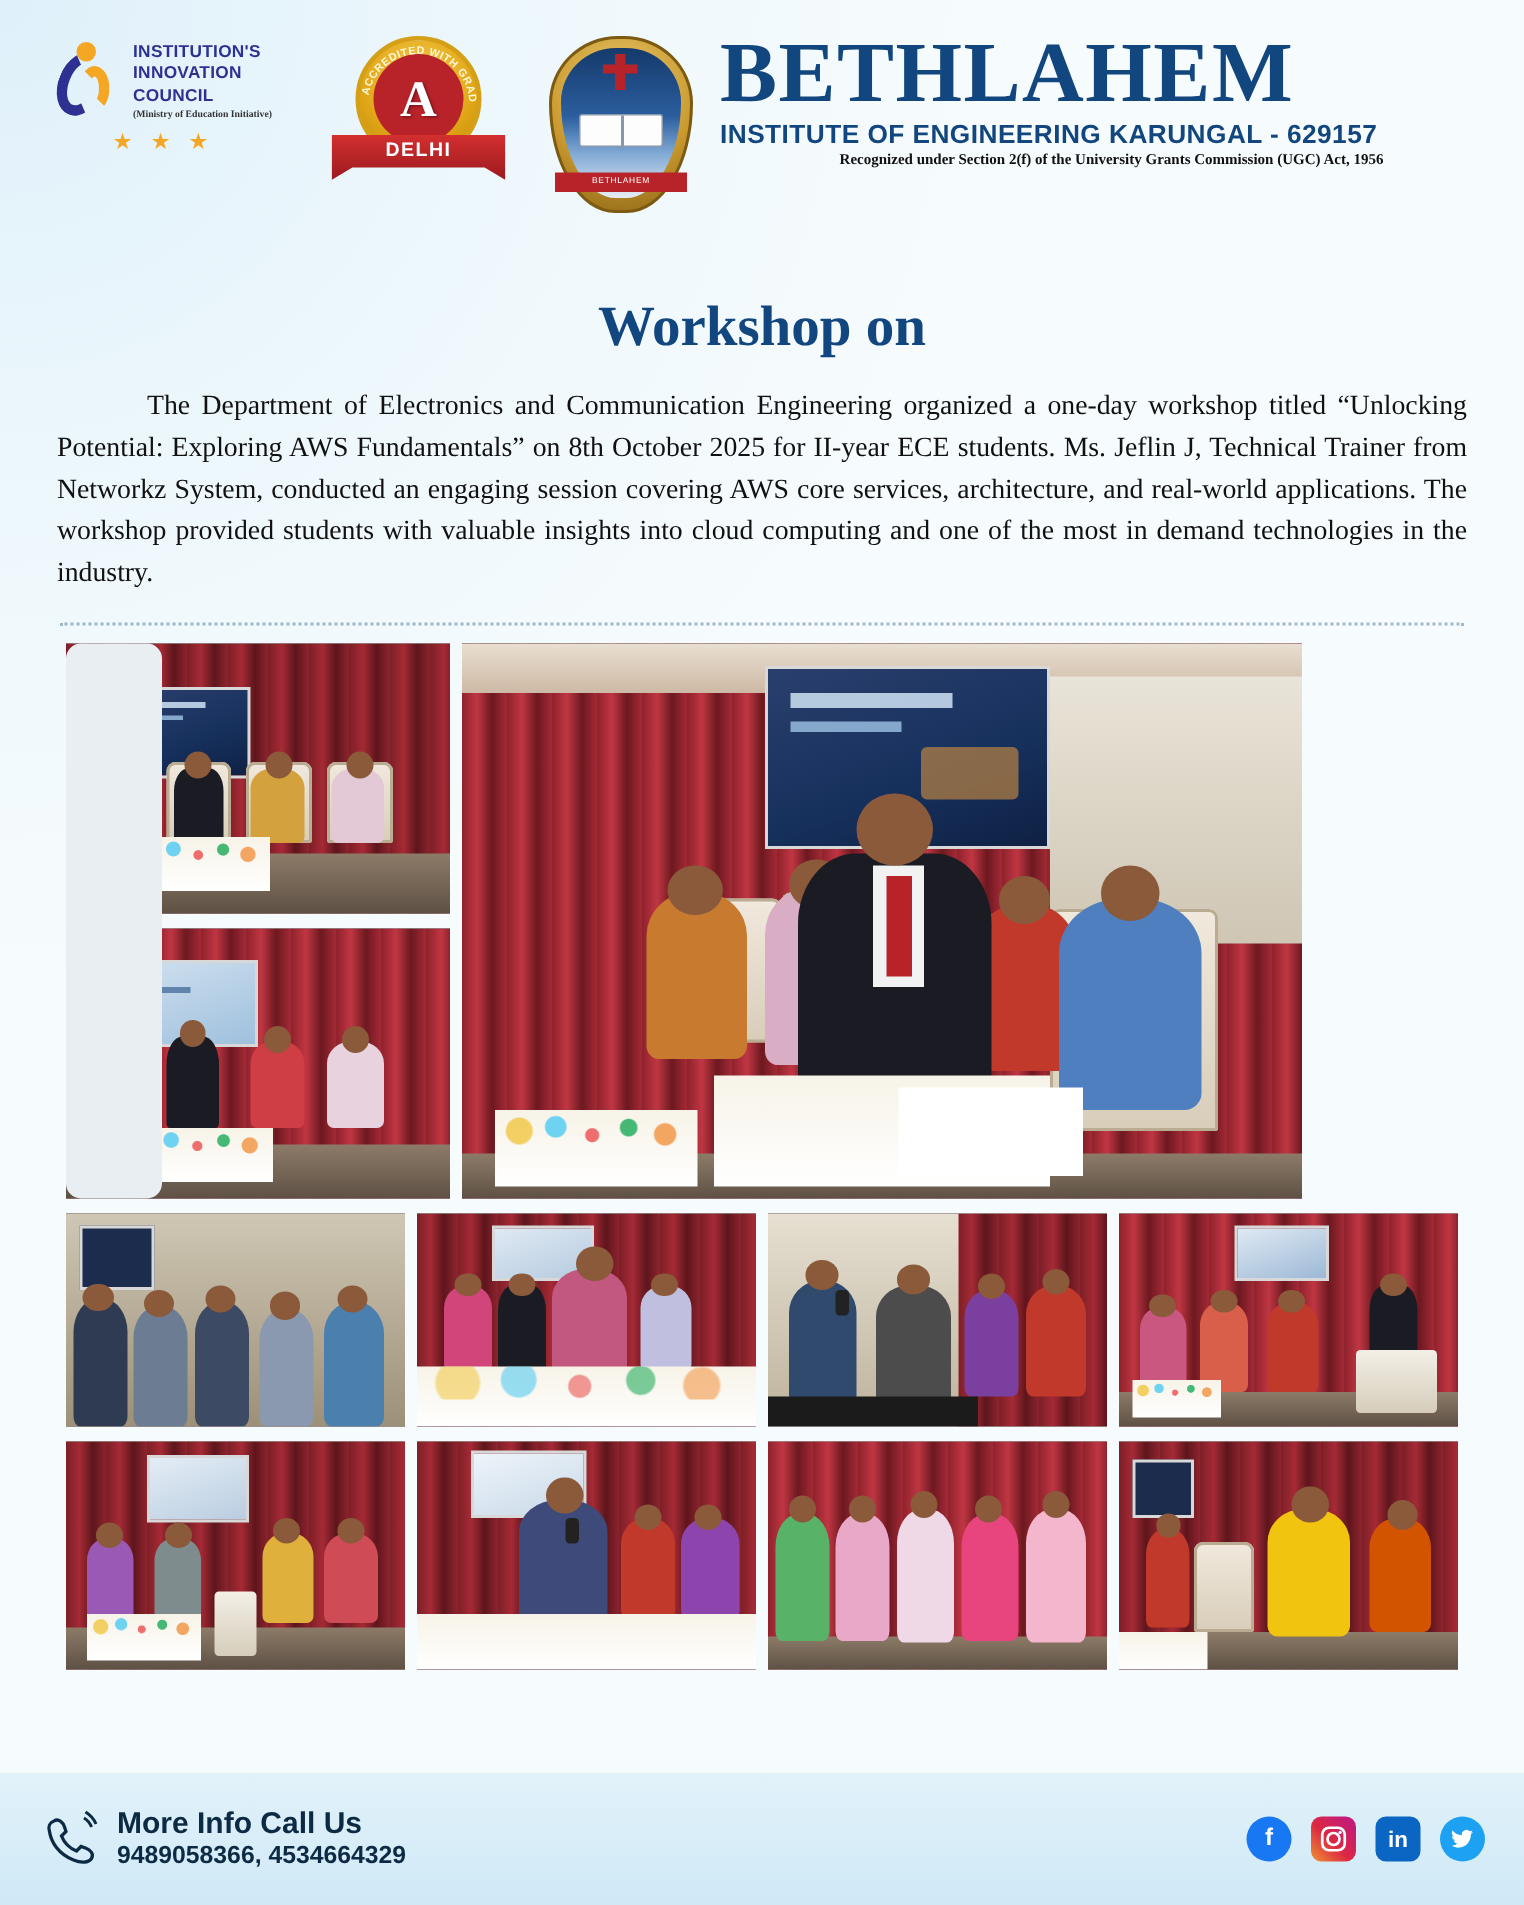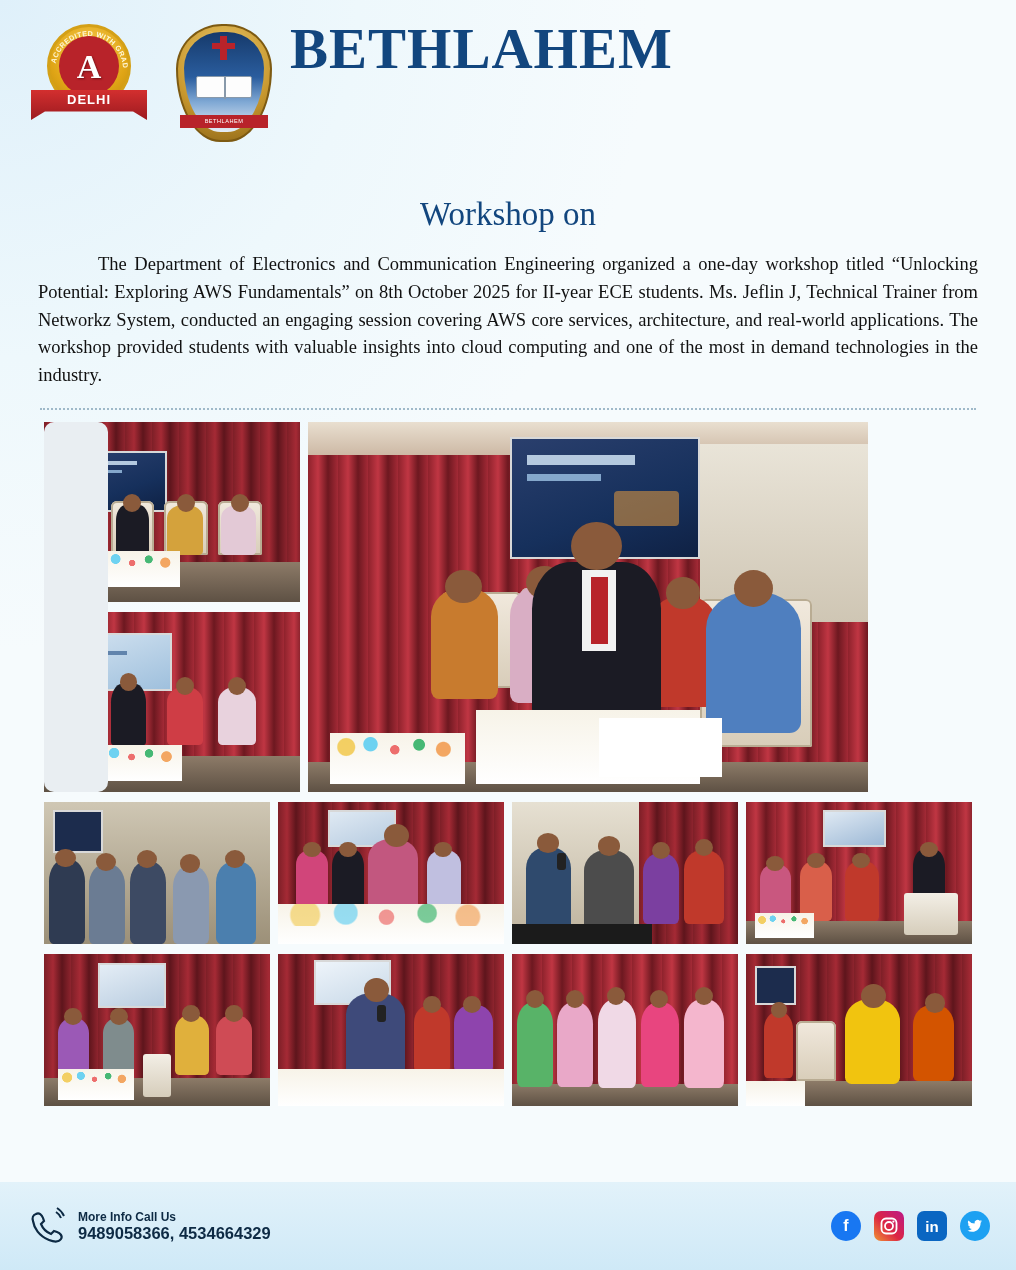--- a/index.html
+++ b/index.html
@@ -71,21 +71,21 @@
   .inst-bar {
     margin-top:4px; background:linear-gradient(90deg,#12467e,#1b6fb5);
     color:#fff; font-family:"Liberation Sans", sans-serif; font-weight:bold;
     font-size:12.2px; letter-spacing:.2px; padding:3px 6px 3px 8px; text-align:center;
   }
   .inst-iso { font-family:"Liberation Sans", sans-serif; font-weight:bold; font-size:10.6px; color:#111; margin-top:5px; text-align:center; }
   .inst-ugc { font-family:"Liberation Serif", serif; font-weight:bold; font-size:10px; color:#111; margin-top:1px; text-align:center; }
 
   
   .title-wrap { text-align:center; margin-top:26px; }
-  .title1 { font-family:"Liberation Serif", serif; font-weight:normal; color:#12467e; font-size:33px; }
+  .title1 { font-family:"Liberation Serif", serif; font-weight:bold; color:#12467e; font-size:38px; }
   .title2 { font-family:"Liberation Serif", serif; font-weight:bold; color:#12467e; font-size:33px; margin-top:8px; }
 
   
   .body-text {
     margin:18px 38px 0 38px;
     font-size:18.5px; line-height:1.5; color:#111; text-align:justify;
     text-indent:60px;
   }
 
   .divider { margin:18px 40px 0 40px; border-top:2px dotted #9fb9c9; }
@@ -128,38 +128,56 @@
   .right-blank { position:absolute; background:#e9eef2; border-radius:10px; }
 
   
   .footer {
     position:absolute; left:0; right:0; bottom:0; height:88px;
     background:linear-gradient(180deg,#e2f2fa,#cfe9f7);
     display:flex; align-items:center; padding:0 26px;
   }
   .foot-item { display:flex; align-items:center; gap:12px; }
   .phone-icon svg, .globe-icon svg { display:block; }
-  .foot-title { font-family:"Liberation Sans", sans-serif; font-weight:bold; font-size:12px; color:#0d2a44; }
+  .foot-title { font-family:"Liberation Sans", sans-serif; font-weight:bold; font-size:20px; color:#0d2a44; }
   .foot-sub { font-family:"Liberation Sans", sans-serif; font-weight:bold; font-size:16.5px; color:#0d2a44; }
   .foot-web { font-family:"Liberation Sans", sans-serif; font-size:16px; color:#0d2a44; }
   .foot-web2 { font-family:"Liberation Sans", sans-serif; font-weight:bold; font-size:18px; color:#0d2a44; letter-spacing:.4px; }
   .socials { margin-left:auto; display:flex; gap:13px; align-items:center; }
   .soc { width:30px; height:30px; border-radius:7px; display:flex; align-items:center; justify-content:center; color:#fff; font-family:"Liberation Sans", sans-serif; font-weight:bold; }
   .soc.fb { border-radius:50%; background:#1877f2; }
   .soc.ig { background:linear-gradient(45deg,#f09433,#dc2743 45%,#bc1888); }
   .soc.li { background:#0a66c2; }
   .soc.tw { background:#1da1f2; border-radius:50%; }
 </style>
 </head>
 <body>
 
 <div class="page">
 
   <div class="header">
 
+    <div class="iic-logo">
+      <div class="iic-row">
+        <div class="iic-mark">
+          <span class="dot"></span>
+            <span class="arcblue"></span>
+            <span class="arcorange"></span>
+        </div>
+        <div>
+          <div class="iic-text">
+            <div>INSTITUTION'S</div>
+            <div>INNOVATION</div>
+            <div>COUNCIL</div>
+          </div>
+          <div class="iic-sub">(Ministry of Education Initiative)</div>
+        </div>
+      </div>
+      <div class="stars">★ ★ ★</div>
+    </div>
 
     <div class="naac">
       <div class="naac-badge">
         <div class="naac-ring"></div>
         <svg class="naac-arc" viewBox="0 0 84 84">
           <defs>
               <path id="arcp" d="M 8,46 A 34,34 0 0 1 76,46"></path>
             </defs>
           <text><textPath href="#arcp" startOffset="6%">ACCREDITED WITH GRADE</textPath></text>
         </svg>
@@ -175,20 +193,22 @@
         <div class="crest-outer"></div>
         <div class="crest-inner"></div>
         <div class="crest-cross"></div>
         <div class="crest-book"></div>
         <div class="crest-band">BETHLAHEM</div>
       </div>
     </div>
 
     <div class="instblock">
       <div class="inst-name">BETHLAHEM</div>
+      <div class="inst-sub">INSTITUTE OF ENGINEERING KARUNGAL - 629157</div>
+      <div class="inst-ugc">Recognized under Section 2(f) of the University Grants Commission (UGC) Act, 1956</div>
     </div>
   </div>
 
   <div class="title-wrap">
     <div class="title1">Workshop on</div>
   </div>
 
   <div class="body-text">The Department of Electronics and Communication Engineering organized a one-day workshop titled “Unlocking Potential: Exploring AWS Fundamentals” on 8th October 2025 for II-year ECE students. Ms. Jeflin J, Technical Trainer from Networkz System, conducted an engaging session covering AWS core services, architecture, and real-world applications. The workshop provided students with valuable insights into cloud computing and one of the most in demand technologies in the industry.</div>
 
   <div class="divider"></div>

